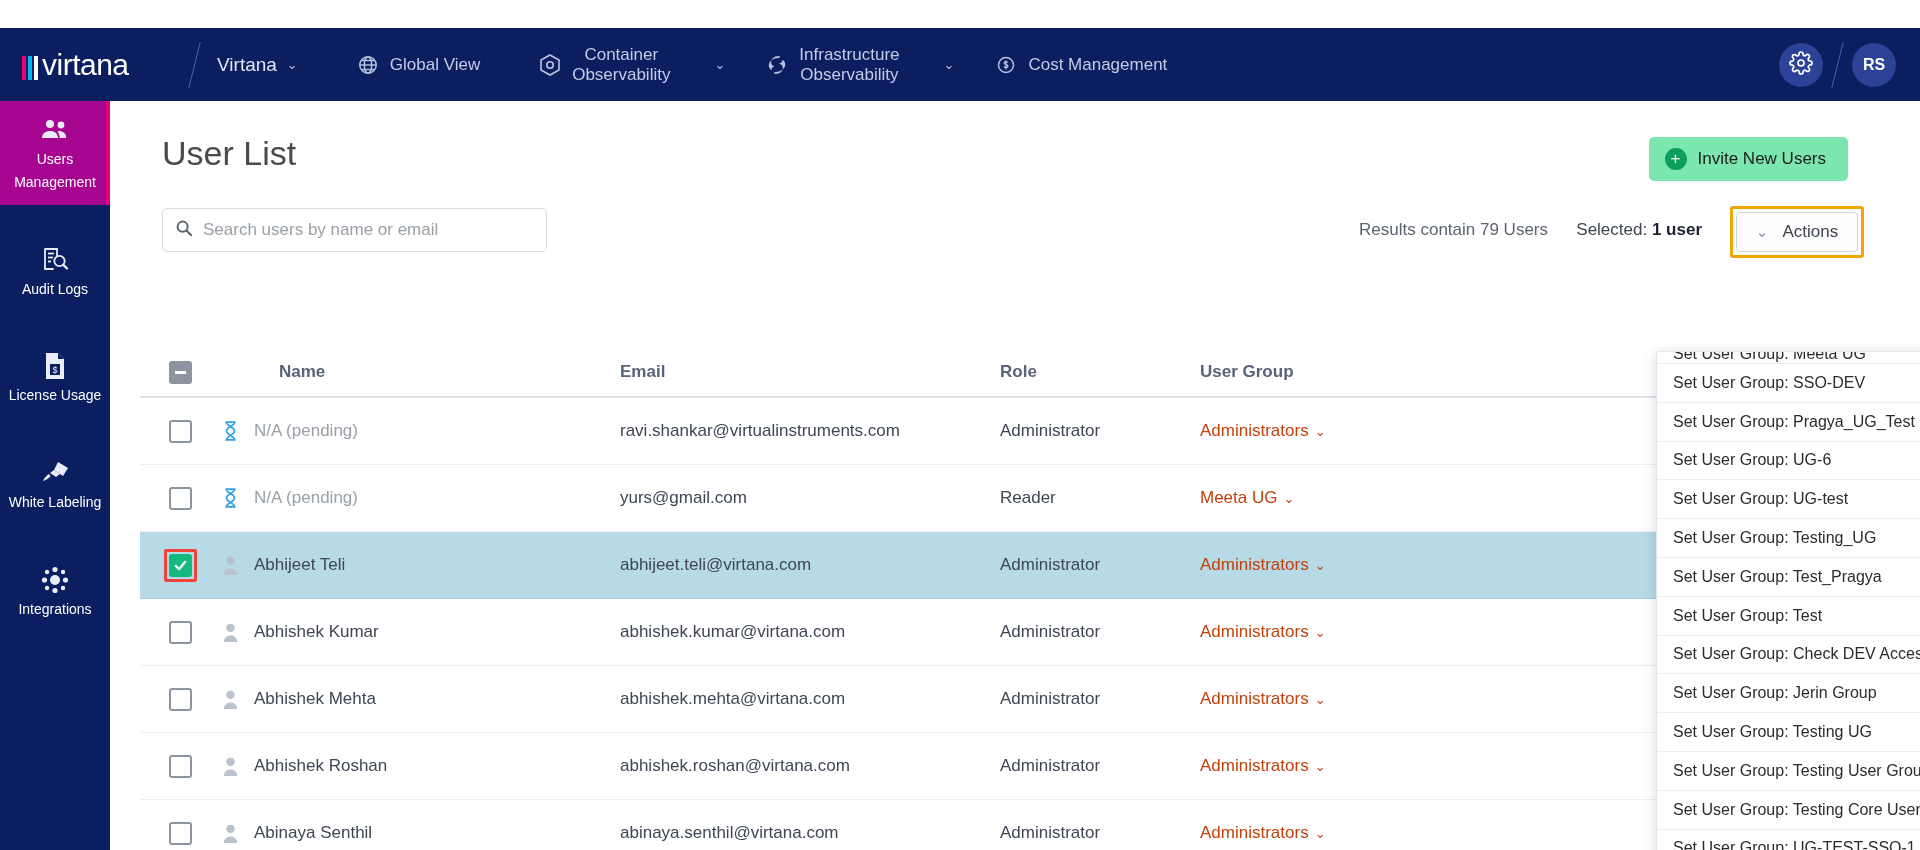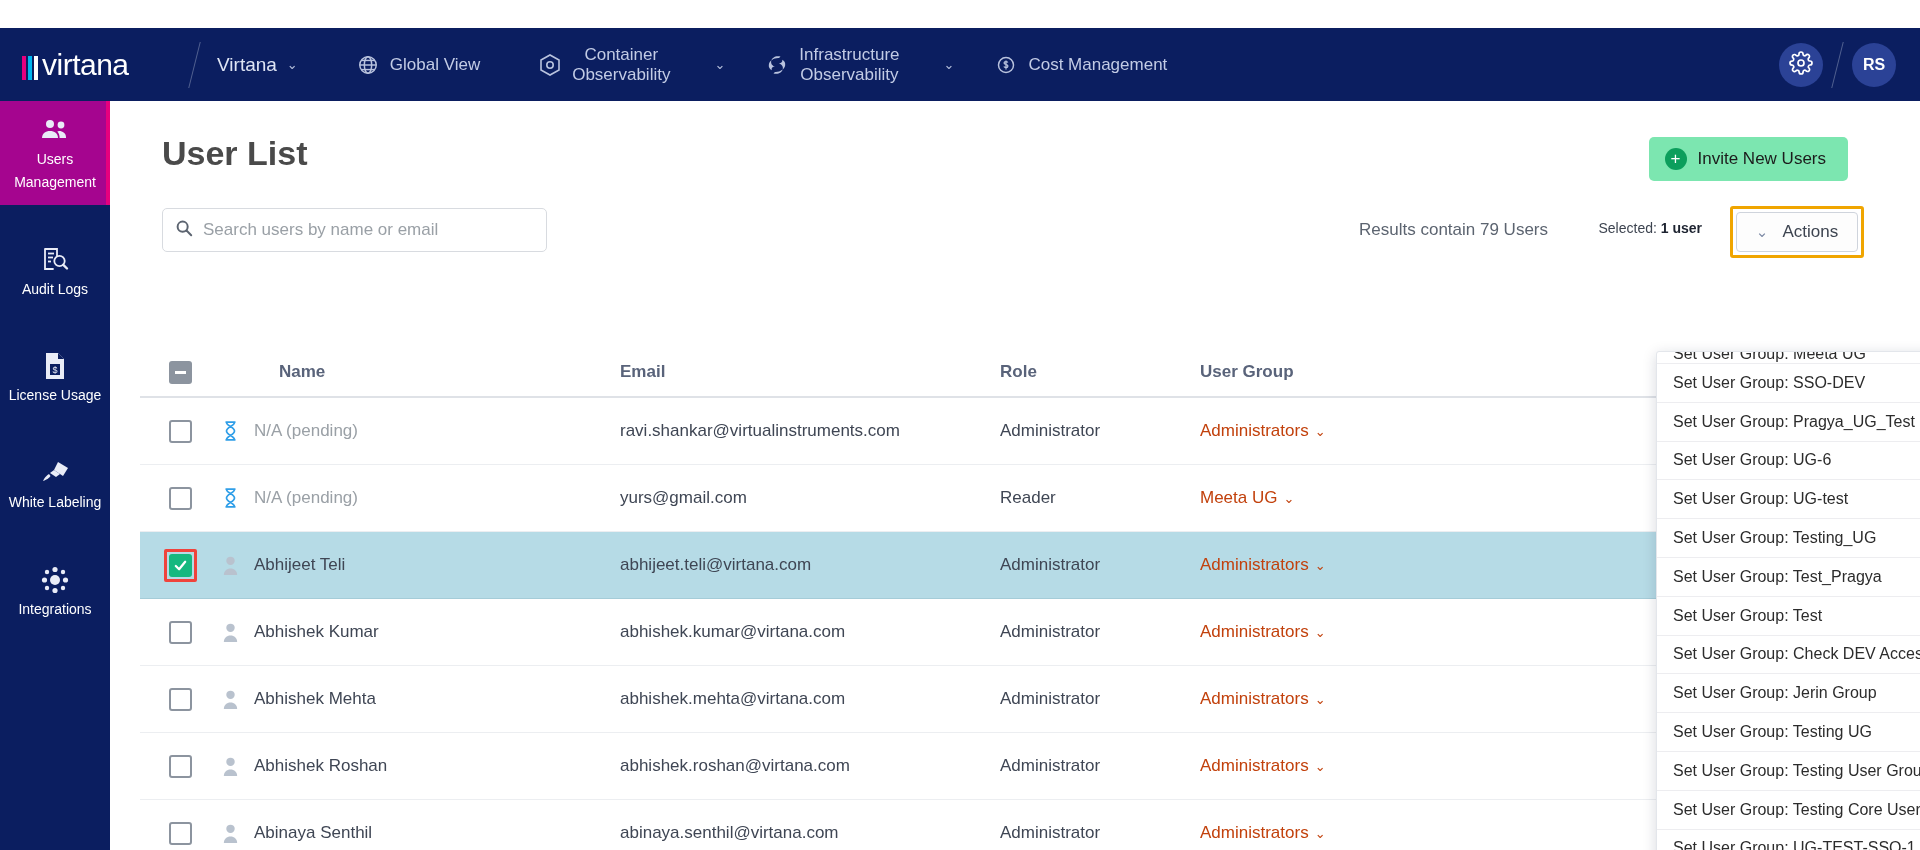--- a/index.html
+++ b/index.html
@@ -73,21 +73,21 @@
   .side-icon { width: 30px; height: 30px; display:flex; align-items:center; justify-content:center; }
   .side-spacer { height: 26px; }
 
   
   .main {
     position: absolute; top: 73px; left: 110px;
     width: 1810px; height: 777px; background: #ffffff;
   }
   .page-title {
     position: absolute; left: 52px; top: 33px;
-    font-size: 34px; color: #4a4a4a; font-weight: 700;
+    font-size: 34px; color: #4a4a4a; font-weight: 400;
   }
   .invite-btn {
     position: absolute; right: 72px; top: 36px;
     background: #7ce6b0; border: none; border-radius: 5px;
     height: 44px; padding: 0 22px 0 16px;
     display:flex; align-items:center; gap: 11px;
     font-size: 17px; color: #1c1c1c; cursor: pointer;
     font-family: "Liberation Sans", sans-serif;
   }
   .plus-circle {
@@ -108,21 +108,21 @@
     font-family: "Liberation Sans", sans-serif; width: 100%; background: transparent;
   }
   .search-box input::placeholder { color: #9aa0a6; }
 
   .results-text {
     position: absolute; right: 372px; top: 119px;
     font-size: 17px; color: #5c6470; white-space: nowrap;
   }
   .selected-text {
     position: absolute; right: 218px; top: 119px;
-    font-size: 14px; color: #3d4450; white-space: nowrap;
+    font-size: 17px; color: #3d4450; white-space: nowrap;
   }
   .selected-text b { font-weight: 700; color:#1d2330; }
 
   .actions-wrap {
     position: absolute; right: 56px; top: 105px;
     border: 3px solid #f0a500; border-radius: 3px; padding: 3px;
   }
   .actions-btn {
     width: 122px; height: 40px;
     background: #fdfdfd; border: 1px solid #cfd4dc; border-radius: 4px;

